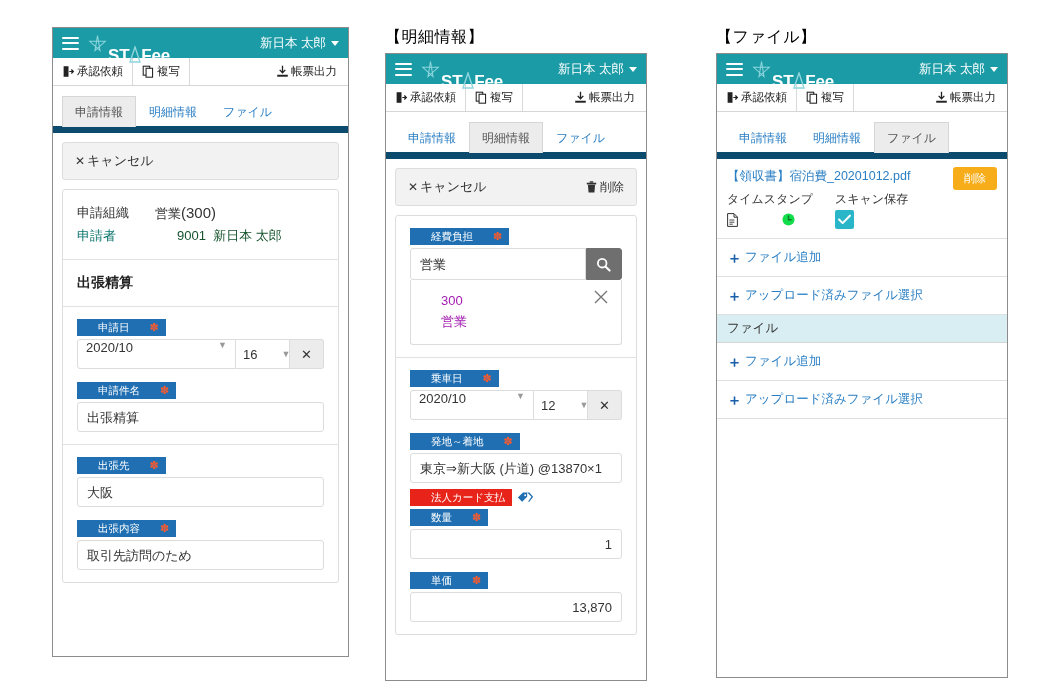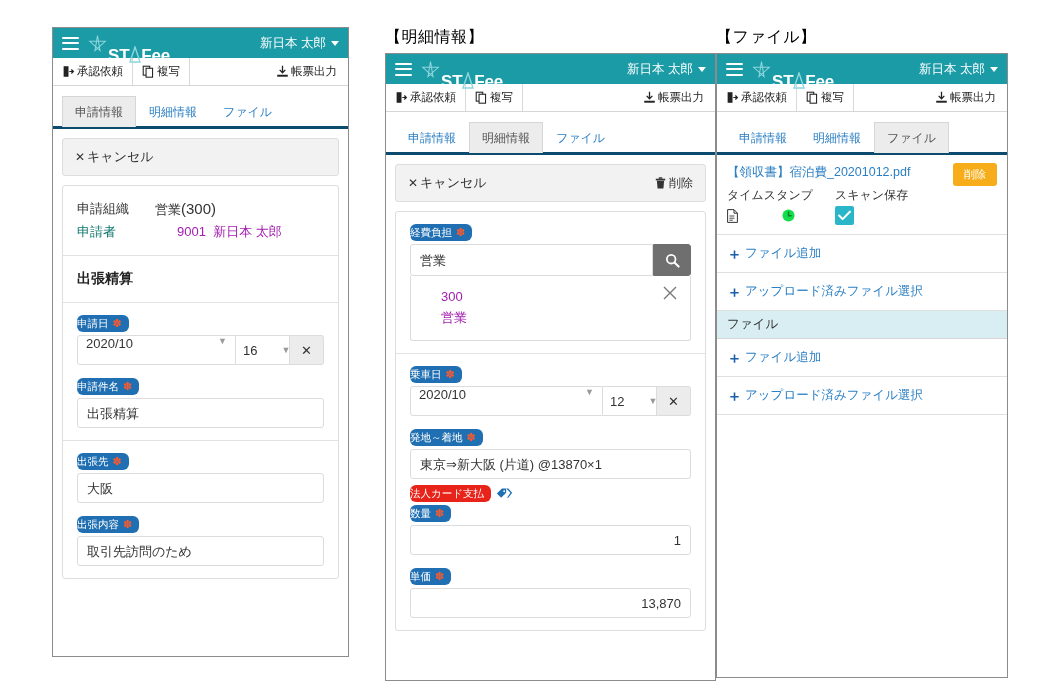--- a/index.html
+++ b/index.html
@@ -55,21 +55,21 @@
     display:flex;align-items:center;gap:2px;padding:0 9px;
     color:#222;white-space:nowrap;cursor:pointer;
     border-right:1px solid #d9d9d9;
   }
   .tb-btn.last{margin-left:auto;border-right:none;padding-right:11px;}
   .tb-icon{width:13px;height:13px;display:inline-block;flex:none;}
 
   .toolbar-gap{height:9px;background:#fff;}
 
   
-  .tabs{display:flex;border-bottom:3px solid #0c4a6e;background:#fff;
+  .tabs{display:flex;border-bottom:7px solid #0c4a6e;background:#fff;
     padding-left:9px;font-size:12px;}
   .tab{
     padding:7px 12px 6px 12px;color:#2b7fc4;cursor:pointer;
     border:1px solid transparent;border-bottom:none;white-space:nowrap;
     position:relative;top:1px;
   }
   .tab.active{
     background:#ececec;color:#555;border-color:#d6d6d6;
   }
 
@@ -91,29 +91,29 @@
 
   .sect{padding:12px 14px;border-bottom:1px solid #e2e2e2;}
   .sect:last-child{border-bottom:none;}
 
   .kv{display:flex;font-size:13px;line-height:22px;}
   .kv .k{width:78px;color:#333;flex:none;}
   .kv .v{color:#333;}
   .small{font-size:15px;}
   .kv2{display:flex;font-size:13px;line-height:22px;}
   .kv2 .k{width:78px;color:#0f766e;flex:none;}
-  .kv2 .v{color:#a21caf;padding-left:22px;}
+  .kv2 .v{color:#14532d;padding-left:22px;}
 
   .title-row{font-weight:bold;font-size:14px;color:#222;padding:2px 0;}
 
   
   .flabel{
-    display:inline-flex;align-items:center;gap:4px;
+    display:inline-flex;align-items:center;gap:20px;
     background:#1f6fb2;color:#fff;font-size:10.5px;
-    padding:2px 7px 3px 0;border-radius:6px;line-height:12px;
+    padding:2px 7px 3px 21px;border-radius:0;line-height:12px;
     margin-bottom:3px;
   }
   .flabel .req{color:#ff5a2b;font-size:11px;line-height:10px;}
   .flabel.red{background:#e8241a;}
   .fgroup{margin-bottom:13px;}
   .fgroup:last-child{margin-bottom:0;}
 
   .inp{
     border:1px solid #dcdcdc;border-radius:3px;background:#fff;
     height:30px;line-height:30px;padding:0 9px;font-size:13px;color:#333;
@@ -327,21 +327,21 @@
               </span>
               <div class="inp">取引先訪問のため</div>
             </div>
           </div>
         </div>
 
       </div>
     </div>
   </div>
 
-  <div class="panel" style="left:385px;top:27px;width:331px;">
+  <div class="panel" style="left:385px;top:27px;width:262px;">
     <div class="panel-caption">【明細情報】</div>
     <div class="phone" style="height:628px;">
 
       <div class="appbar">
         <div class="hamburger">
             <i></i>
             <i></i>
             <i></i>
           </div>
         <div class="logo">

